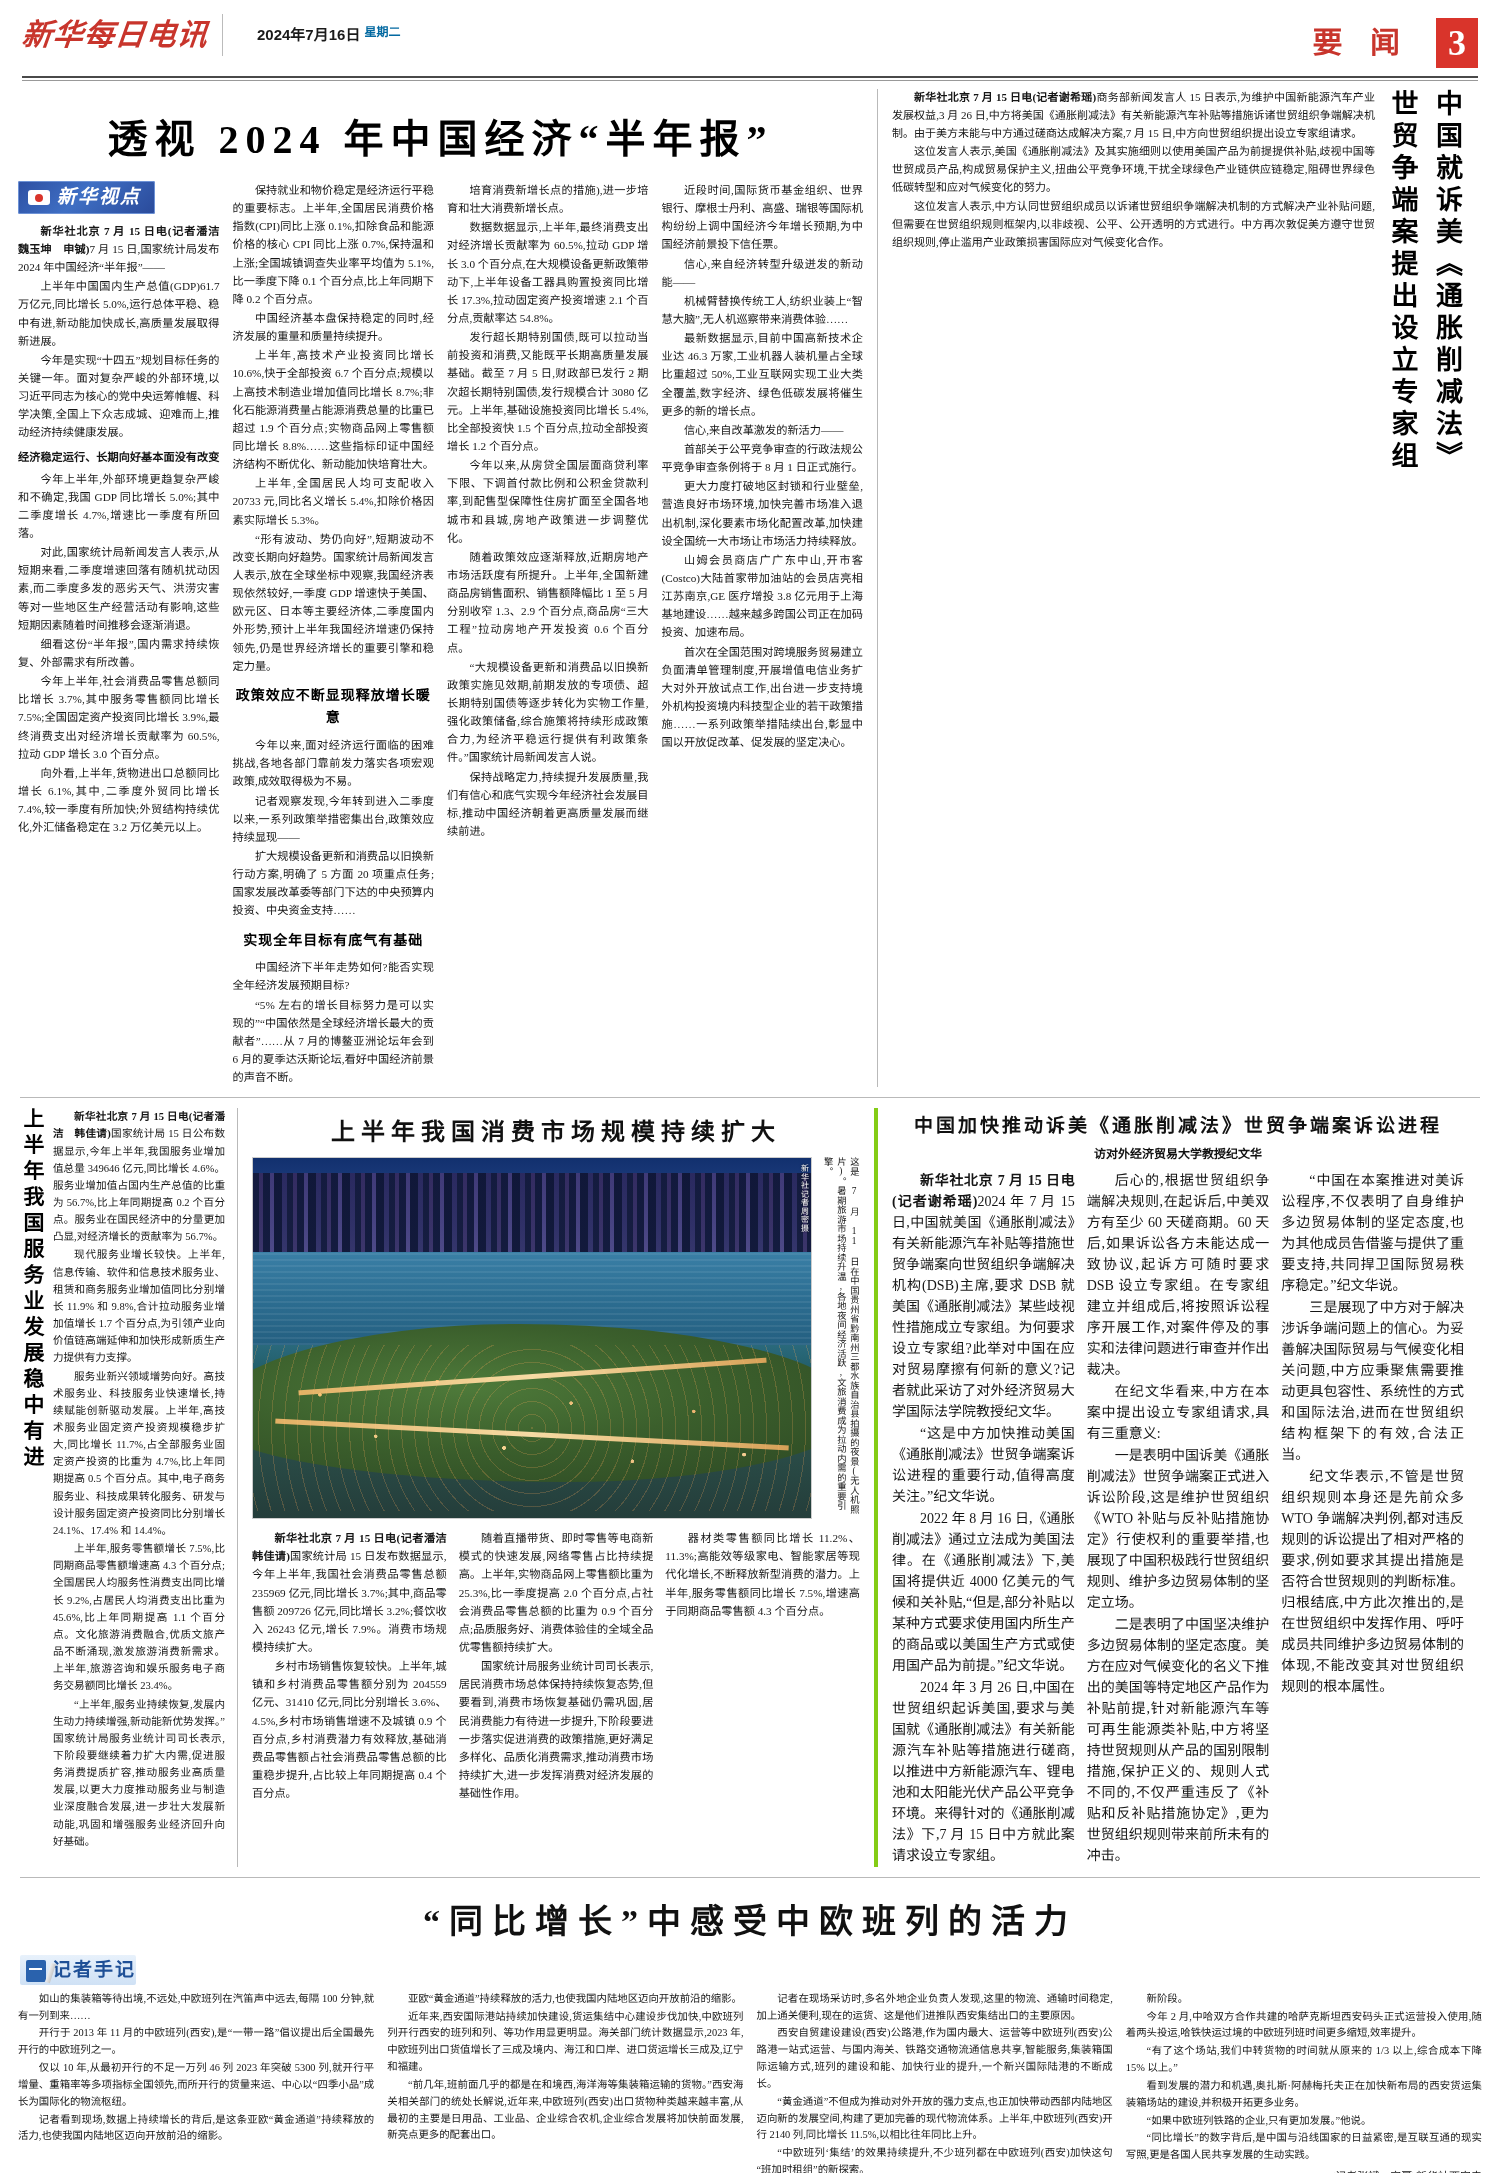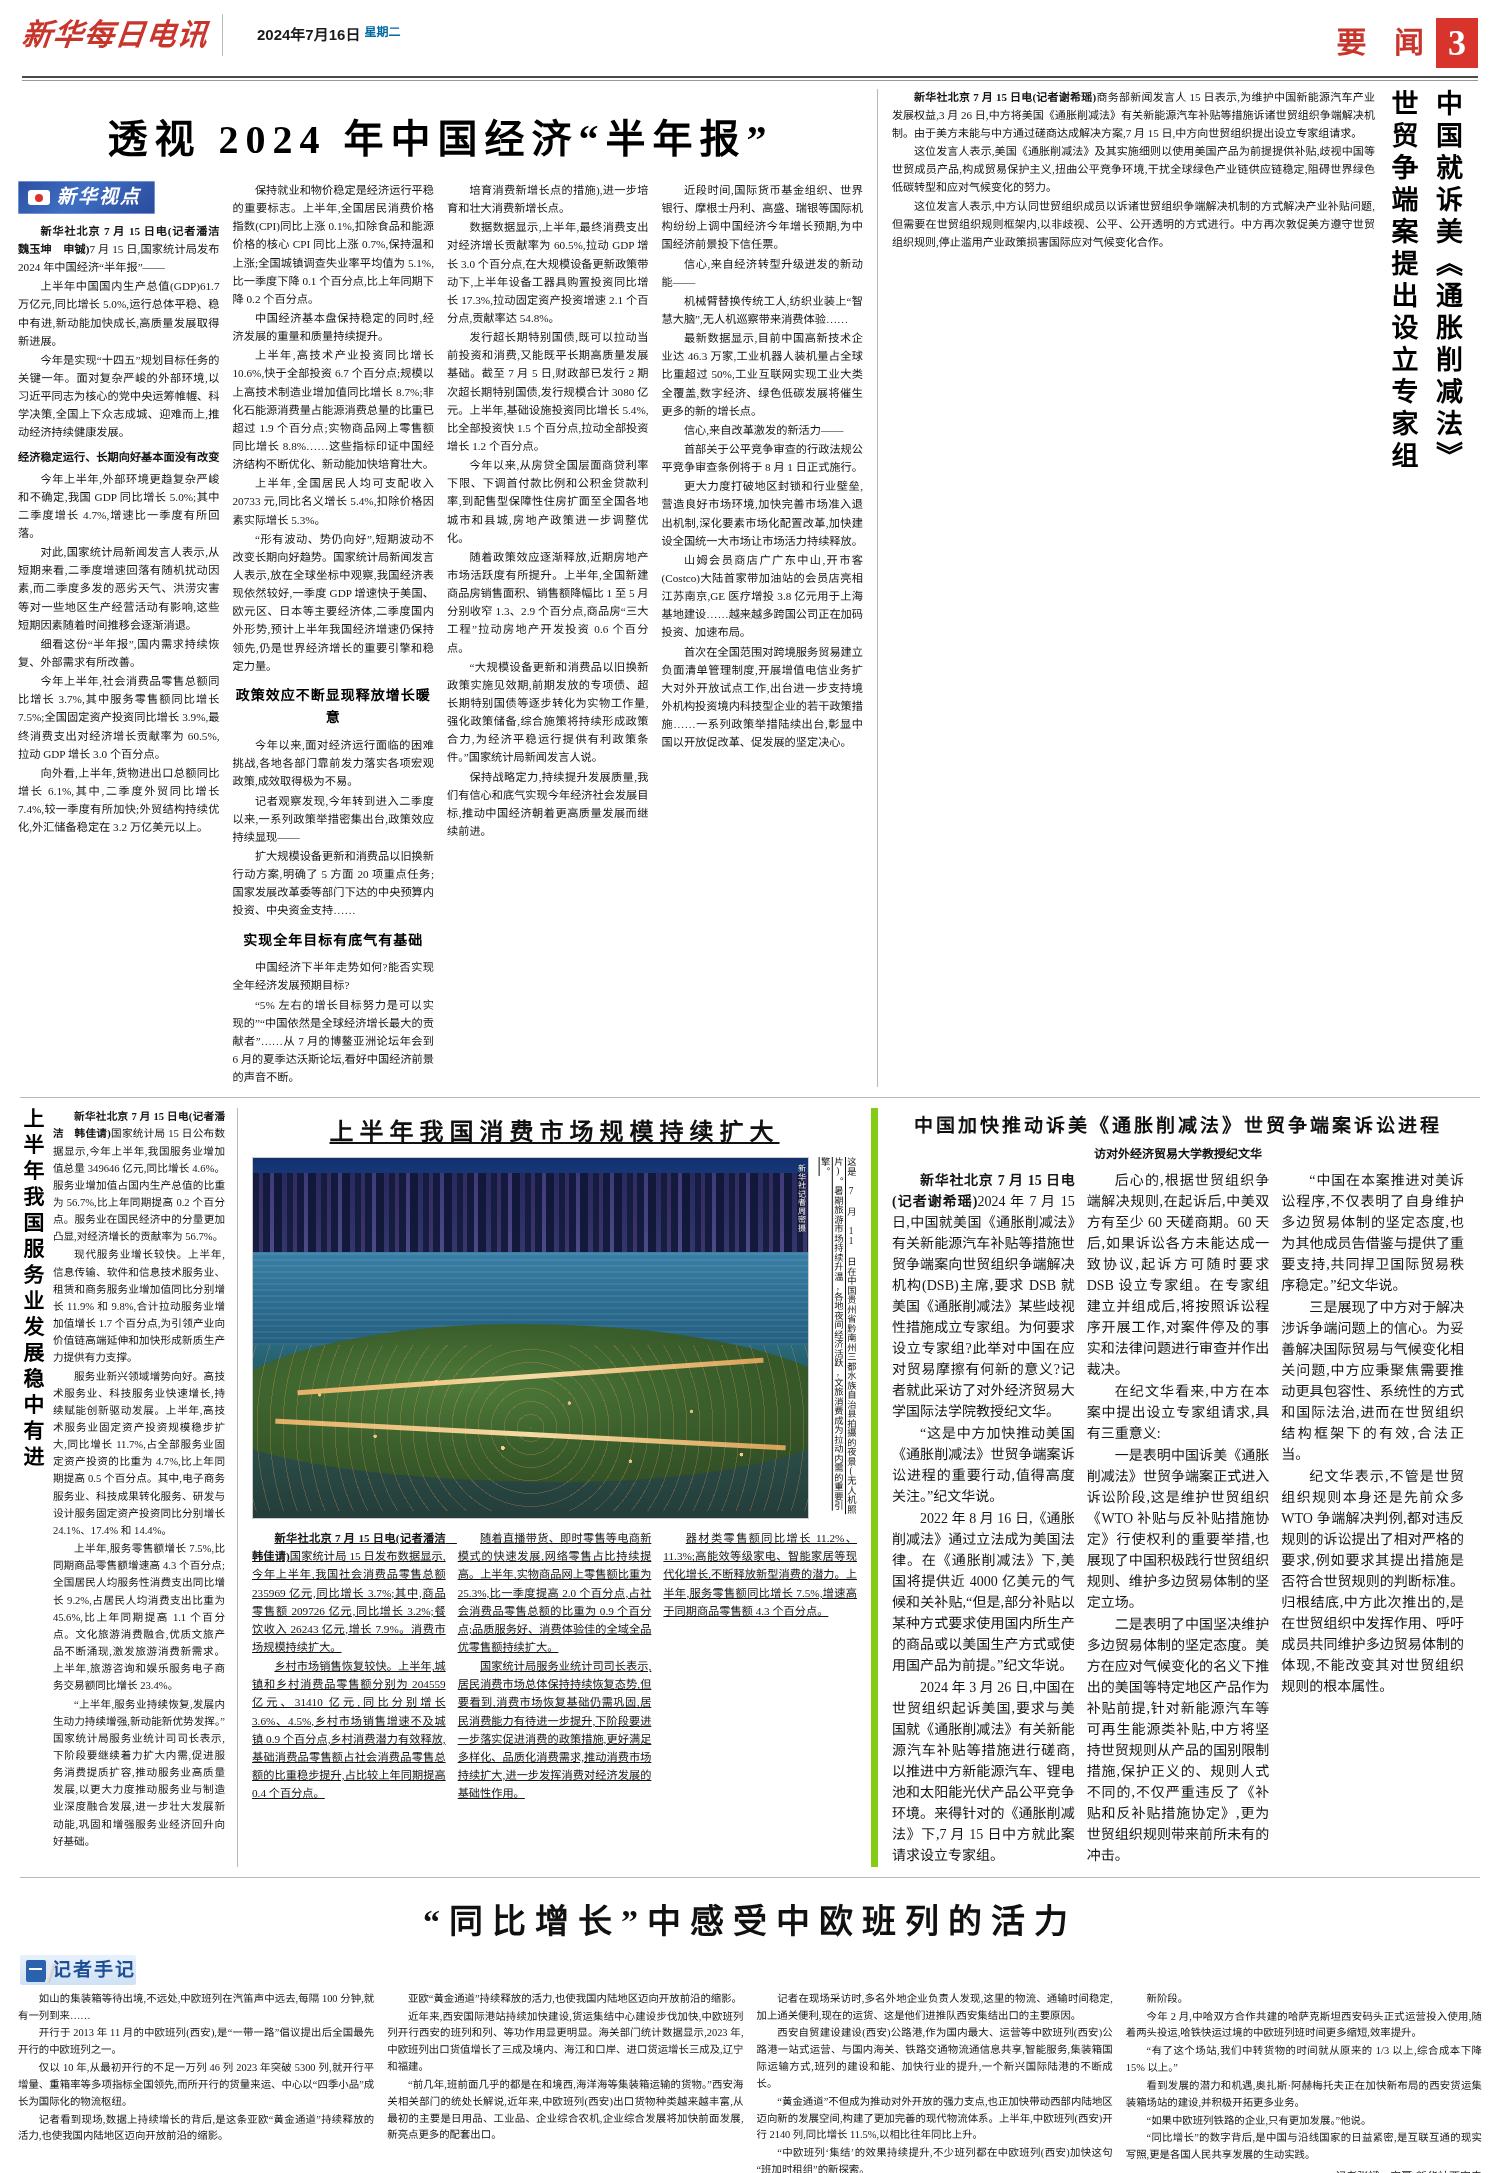--- a/index.html
+++ b/index.html
@@ -18,21 +18,21 @@
   .logo-cn{
     font-family:"Liberation Serif",serif;
     font-size:30px;font-weight:700;color:#c8352c;letter-spacing:1px;
     font-style:italic;white-space:nowrap;line-height:1;
     transform:skewX(-6deg);
   }
   .mast-rule{width:1px;height:42px;background:#bbb;}
   .mast-date{display:flex;flex-direction:row;gap:4px;line-height:1.15;margin-left:20px;}
   .mast-date .d1{font-family:"Liberation Sans",sans-serif;font-size:15px;font-weight:700;color:#1a1a1a;}
   .mast-date .d2{font-family:"Liberation Sans",sans-serif;font-size:12px;font-weight:700;color:#0369a1;}
-  .mast-right{display:flex;align-items:center;gap:2px;padding-top:4px;}
+  .mast-right{display:flex;align-items:center;gap:26px;padding-top:4px;}
   .section-name{font-size:30px;font-weight:700;color:#c8352c;letter-spacing:10px;line-height:1;}
   .page-num{
     background:#d9342b;color:#fff;width:42px;height:50px;
     display:flex;align-items:center;justify-content:center;
     font-family:"Liberation Serif",serif;font-size:36px;font-weight:700;line-height:1;
   }
   .mast-line{height:2px;background:#4a4a4a;margin:2px 4px 0 4px;}
   .mast-line.thin{height:1px;background:#999;margin-top:2px;}
 
   
@@ -88,21 +88,21 @@
     font-size:27px;font-weight:700;letter-spacing:5px;line-height:1.28;
     font-family:"Liberation Serif",serif;color:#000;
     height:540px;
   }
   .vhead.small{font-size:23px;height:500px;}
 
   
   .divider{height:1px;background:#b9b9b9;margin:10px 2px;}
   .mid-block{display:flex;margin-top:4px;}
   .mid-left{width:220px;padding-right:12px;box-sizing:border-box;border-right:1px solid #b9b9b9;display:flex;gap:8px;}
-  .mid-center{width:640px;padding:0 14px;box-sizing:border-box;border-right:7px solid #84cc16;text-decoration:underline;}
+  .mid-center{width:640px;padding:0 14px;box-sizing:border-box;border-right:4px solid #84cc16;}
   .mid-right{width:586px;padding-left:14px;box-sizing:border-box;}
 
   .photo-head{
     text-align:center;font-size:24px;font-weight:700;letter-spacing:6px;
     margin:4px 0 10px 0;font-family:"Liberation Serif",serif;
   }
   .photo-wrap{position:relative;width:100%;height:360px;overflow:hidden;border:1px solid #ccc;}
   .sky{position:absolute;inset:0;background:linear-gradient(#12306e 0%,#2a4d8f 18%,#4a6fae 33%,#2e6f86 48%,#1f5a62 62%,#2b4f4a 78%,#243d3a 100%);}
   .skyline{position:absolute;top:4%;left:0;right:0;height:22%;
     background:repeating-linear-gradient(90deg,

